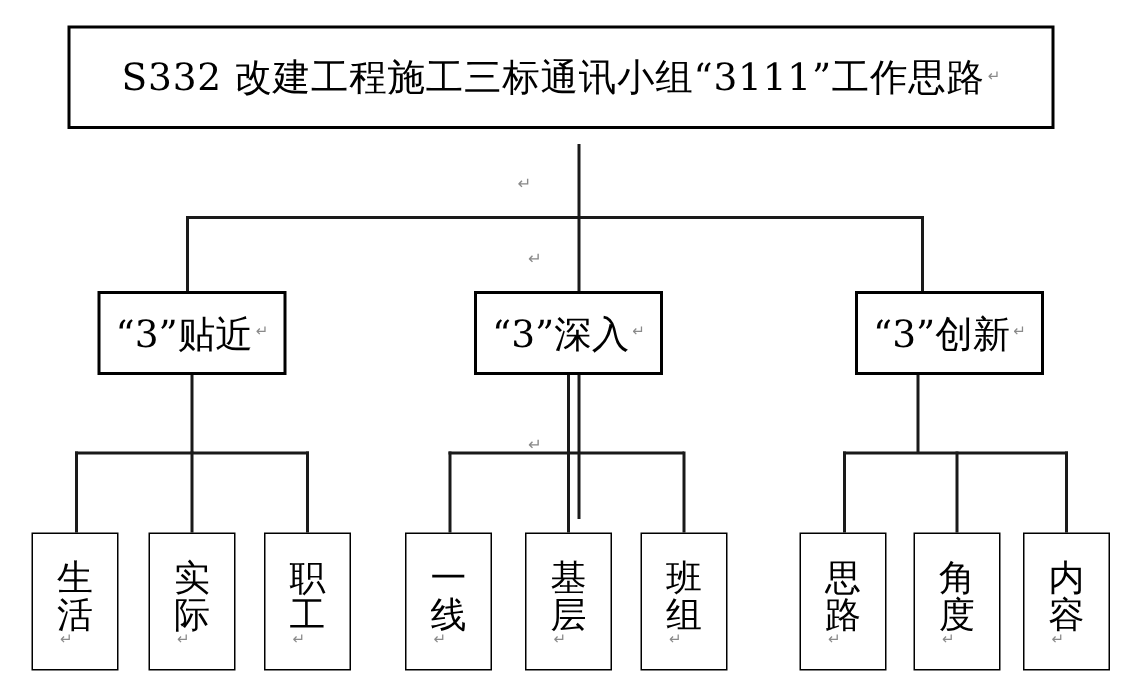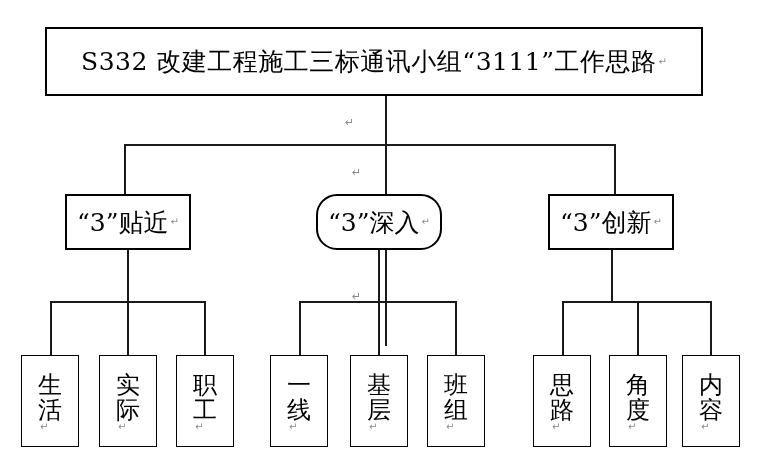--- a/index.html
+++ b/index.html
@@ -24,21 +24,21 @@
     background: #ffffff;
     display: flex;
     align-items: center;
     justify-content: center;
     color: #000000;
     z-index: 3;
   }
 
   .title-box {
     left: 45px;
-    top: 27px;
+    top: 17px;
     width: 658px;
     height: 69px;
     border-width: 2px;
   }
   .title-text {
     font-size: 25px;
     letter-spacing: 0.5px;
     white-space: nowrap;
     line-height: 1;
   }
@@ -47,22 +47,22 @@
     top: 194px;
     width: 126px;
     height: 56px;
   }
   .mid-box .mid-text {
     font-size: 25px;
     white-space: nowrap;
     line-height: 1;
   }
   #mid-0 { left: 65px; }
-  #mid-1 { left: 316px; border-radius: 21px; }
-  #mid-2 { left: 548px; }
+  #mid-1 { left: 316px; }
+  #mid-2 { left: 570px; }
 
   .leaf-box {
     top: 355px;
     width: 58px;
     height: 92px;
     border-width: 1px;
     align-items: flex-start;
     justify-content: center;
   }
   .leaf-inner {

